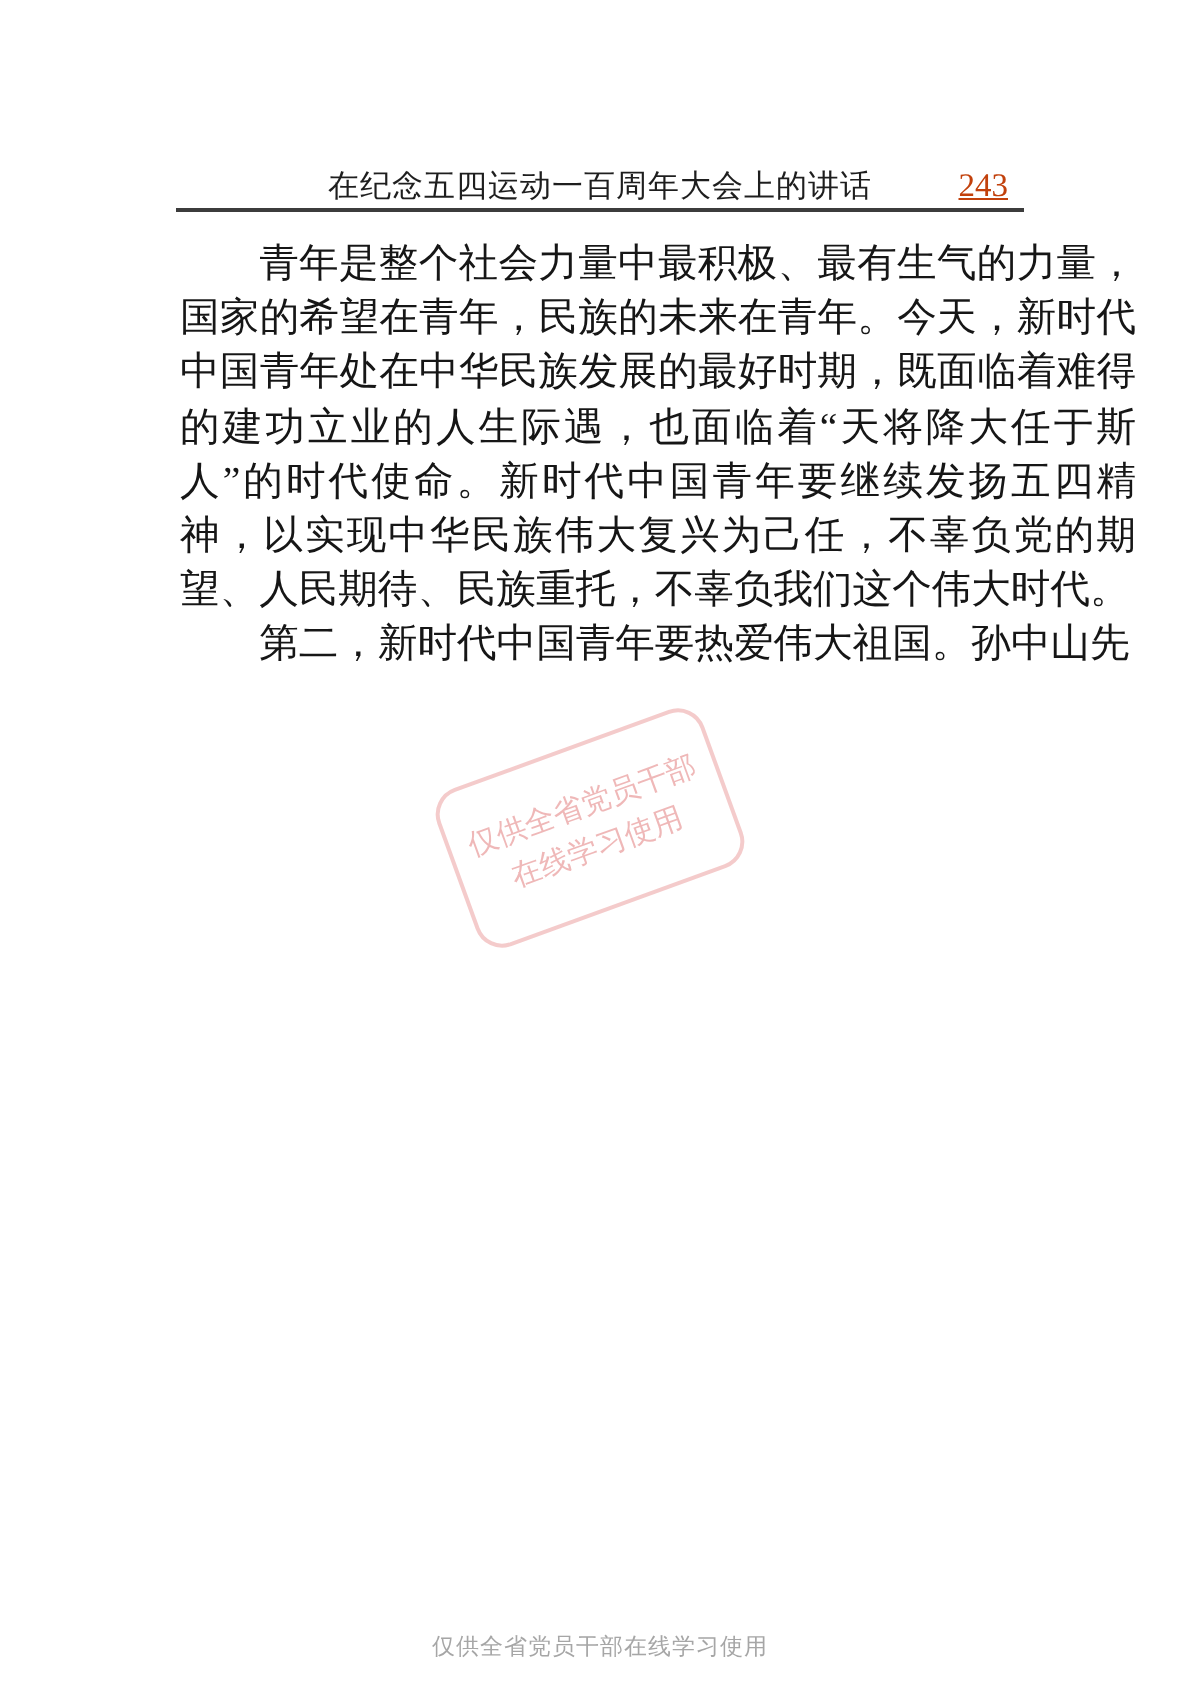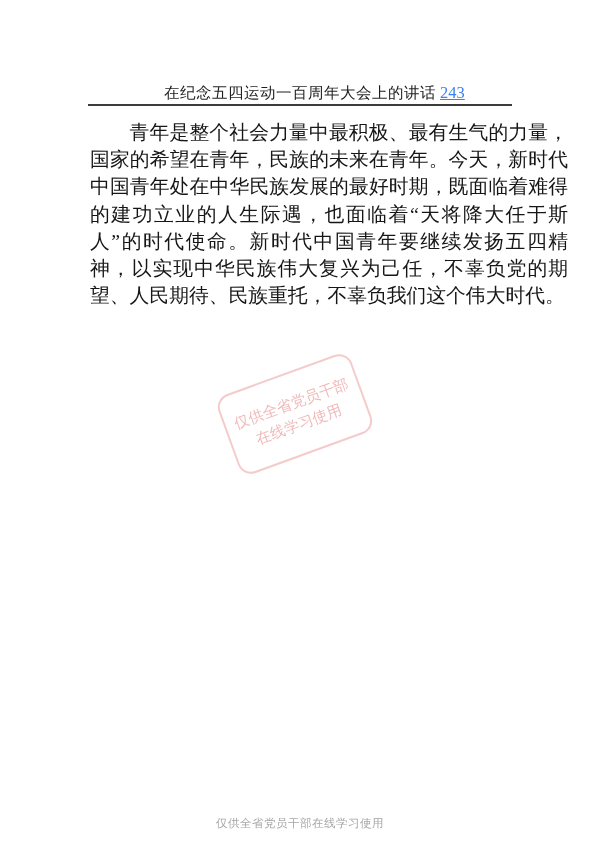--- a/index.html
+++ b/index.html
@@ -21,22 +21,23 @@
     font-size: 15.5px;
     letter-spacing: 0.5px;
     color: #1e1e1e;
     white-space: nowrap;
   }
   .page-number {
     position: absolute;
     top: 83px;
     left: 440px;
     width: 64px;
+    text-align: right;
     font-size: 16.5px;
-    color: #3b82f6;
+    color: #c2410c;
     text-decoration: underline;
   }
   .header-rule {
     position: absolute;
     top: 104px;
     left: 88px;
     width: 424px;
     height: 1.5px;
     background: #3c3c3c;
   }
@@ -93,20 +94,21 @@
 <div class="page">
 
   <div class="running-title">在纪念五四运动一百周年大会上的讲话</div>
 
   <div class="page-number">243</div>
 
   <div class="header-rule"></div>
 
   <div class="body-text">
     <p class="para indent">青年是整个社会力量中最积极、最有生气的力量，国家的希望在青年，民族的未来在青年。今天，新时代中国青年处在中华民族发展的最好时期，既面临着难得的建功立业的人生际遇，也面临着“天将降大任于斯人”的时代使命。新时代中国青年要继续发扬五四精神，以实现中华民族伟大复兴为己任，不辜负党的期望、人民期待、民族重托，不辜负我们这个伟大时代。</p>
+    <p class="para indent">第二，新时代中国青年要热爱伟大祖国。孙中山先</p>
   </div>
 
   <div class="stamp">
     <span class="stamp-text">仅供全省党员干部在线学习使用</span>
   </div>
 
   <div class="footer-watermark">仅供全省党员干部在线学习使用</div>
 
 </div>
 

